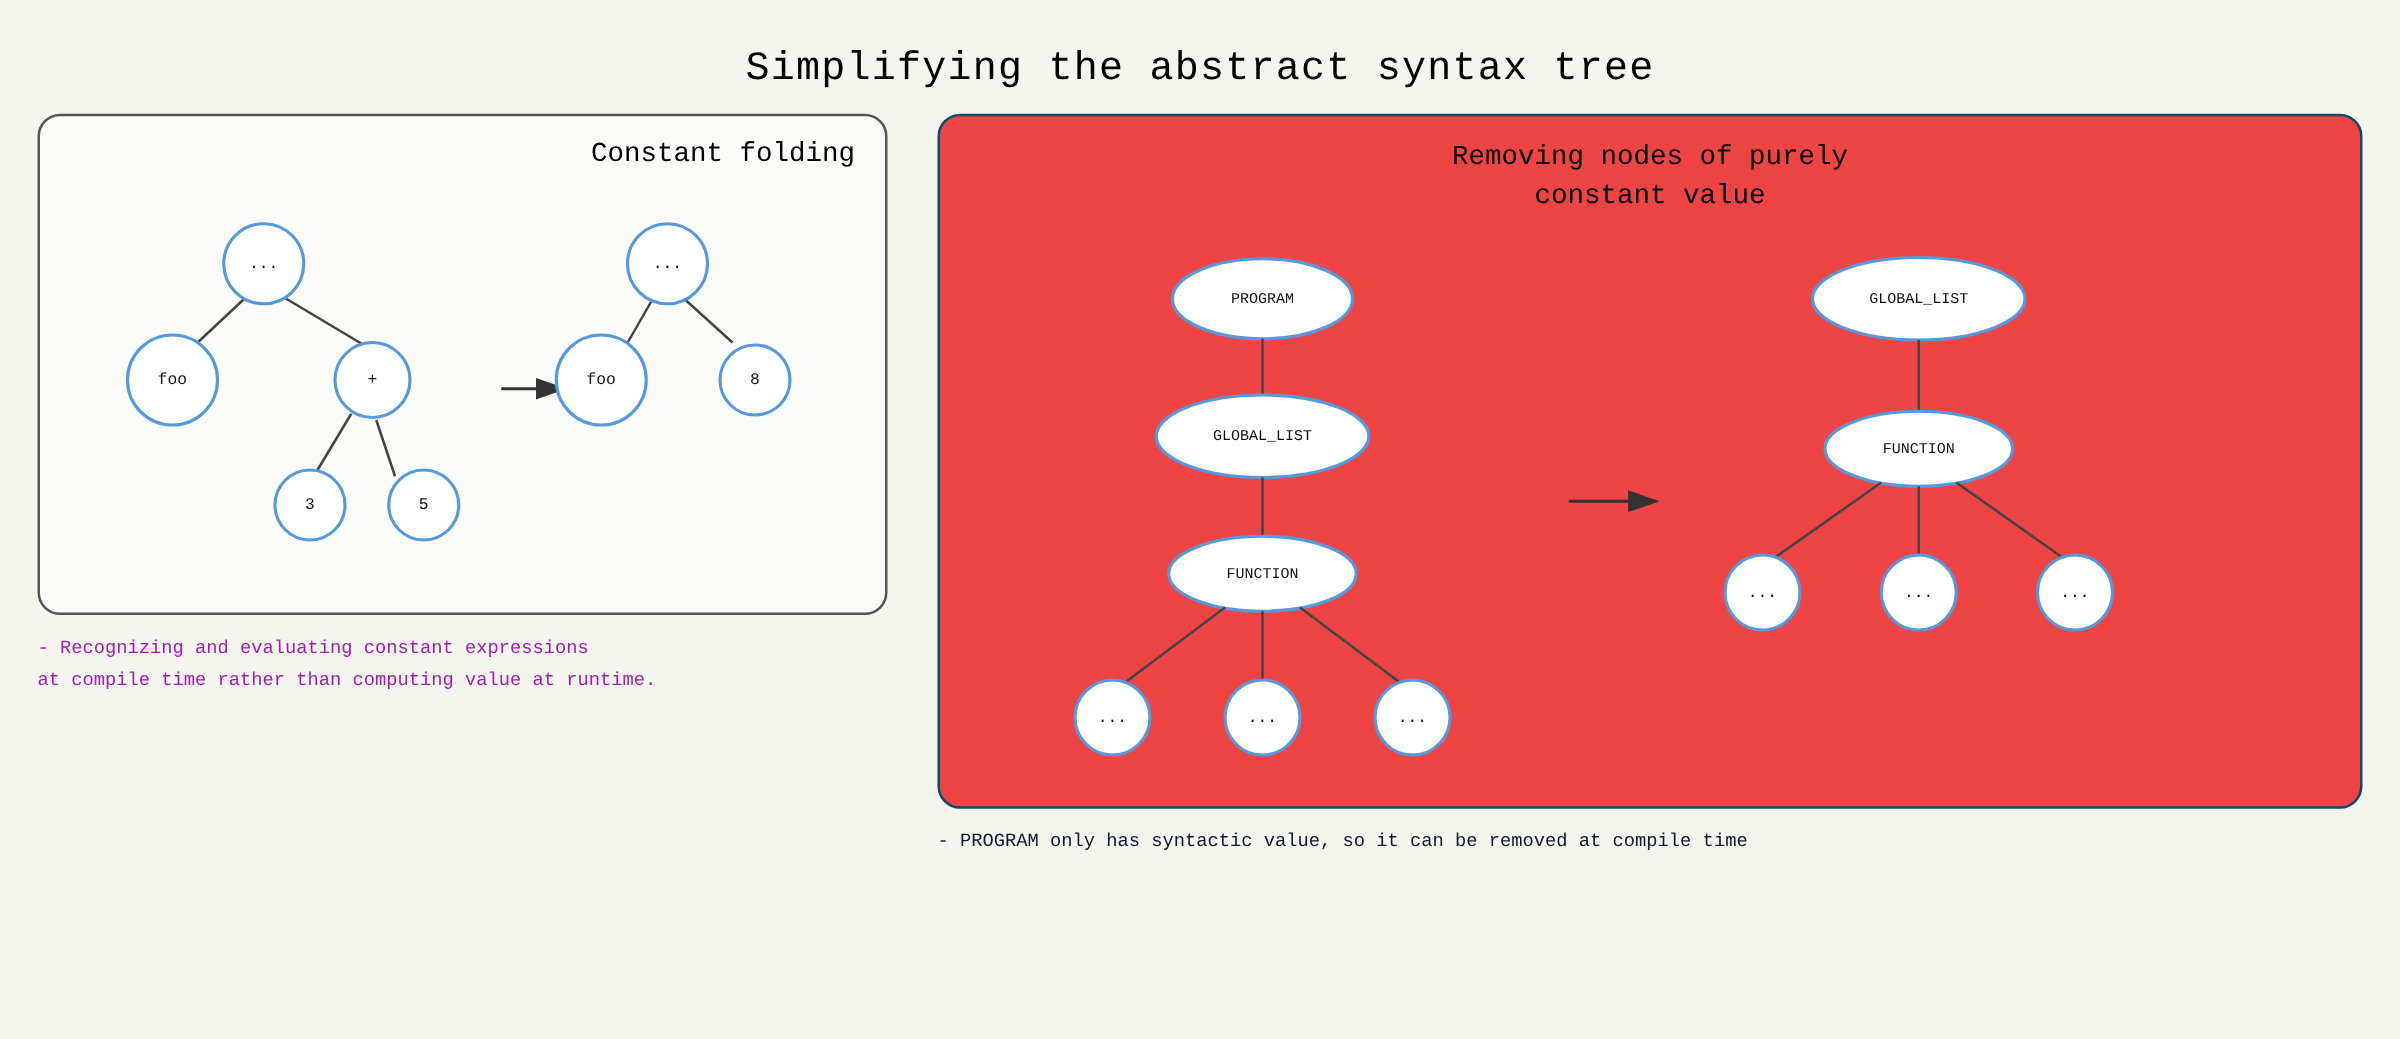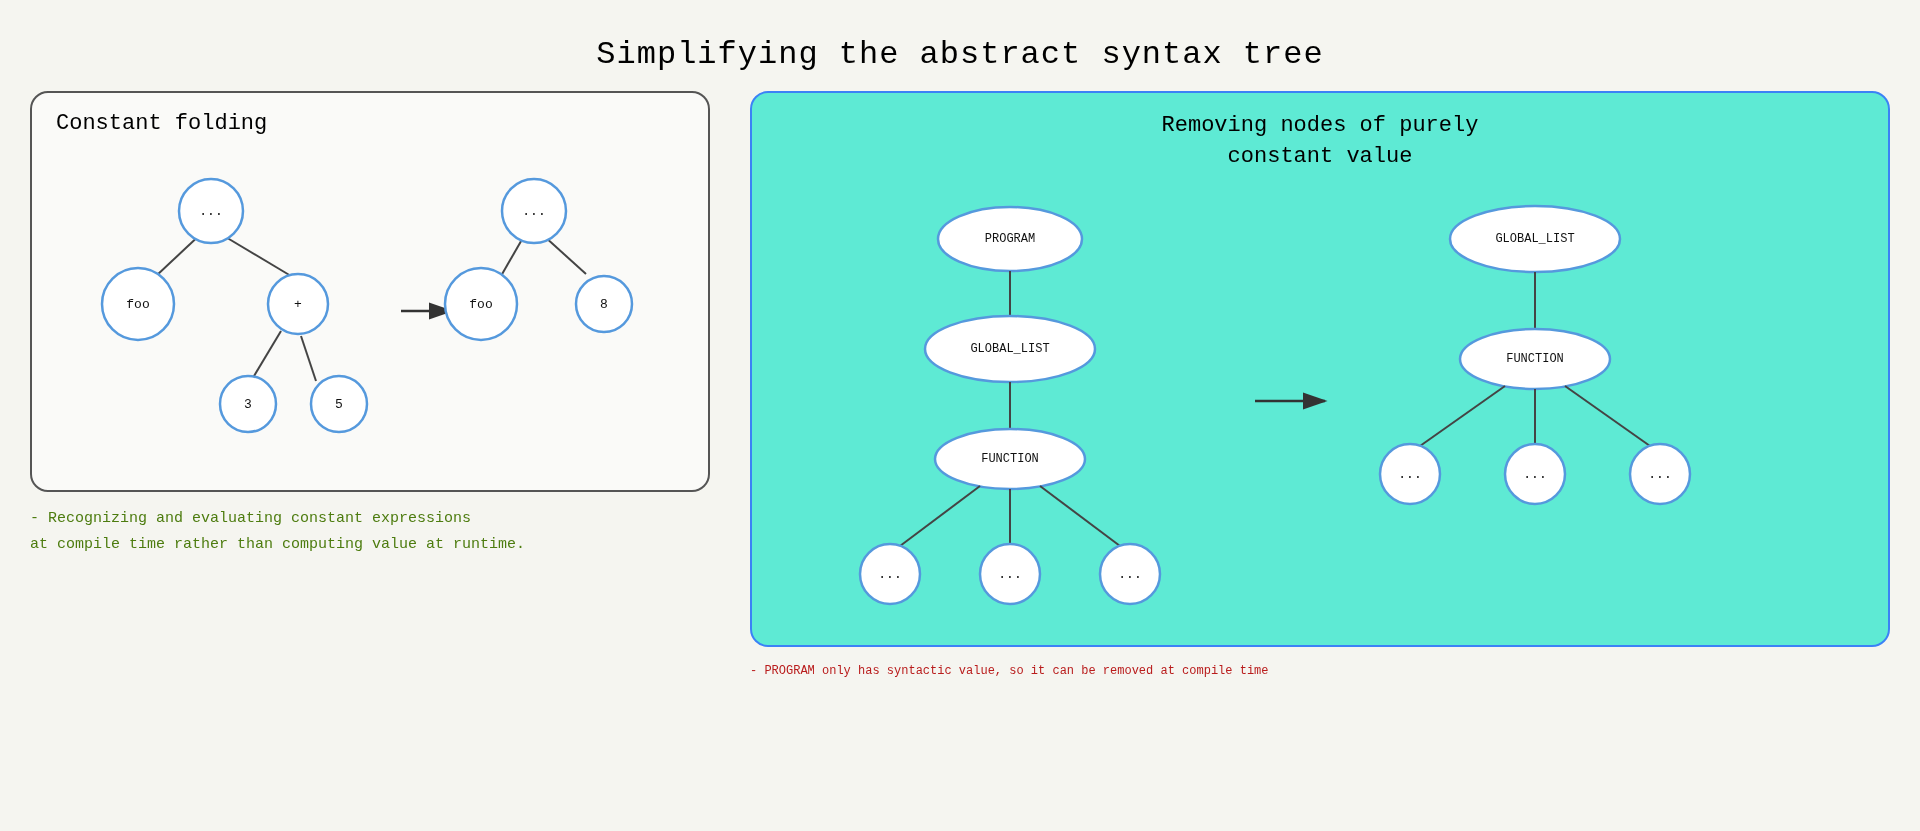--- a/index.html
+++ b/index.html
@@ -41,69 +41,69 @@
 
     .box {
       border: 2px solid #555;
       border-radius: 18px;
       background: #fafaf8;
       padding: 18px 24px 24px 24px;
       position: relative;
     }
 
     .box-title {
-      text-align: left;
+      text-align: right;
       font-size: 22px;
       margin-bottom: 10px;
       font-family: 'Courier New', cursive;
     }
 
     .note-text {
       font-family: 'Courier New', cursive;
       font-size: 15px;
       margin-top: 14px;
       line-height: 1.7;
-      color: #4d7c0f;
+      color: #a21caf;
     }
 
     
     .diagram-svg {
       display: block;
       margin: 0 auto;
     }
 
     
     .right-panel {
       display: flex;
       flex-direction: column;
       flex: 1;
     }
 
     .right-box {
-      border: 2px solid #3b82f6;
+      border: 2px solid #0c4a6e;
       border-radius: 18px;
-      background: #5eead4;
+      background: #ef4444;
       padding: 18px 24px 24px 24px;
       position: relative;
     }
 
     .right-box-title {
       text-align: center;
       font-size: 22px;
       margin-bottom: 8px;
       font-family: 'Courier New', cursive;
       line-height: 1.4;
     }
 
     .note-text-right {
       font-family: 'Courier New', cursive;
-      font-size: 12px;
+      font-size: 15px;
       margin-top: 14px;
       line-height: 1.7;
-      color: #b91c1c;
+      color: #0f172a;
     }
 
     
     .node-circle {
       fill: white;
       stroke: #5599dd;
       stroke-width: 2.5;
     }
     .node-ellipse {
       fill: white;

